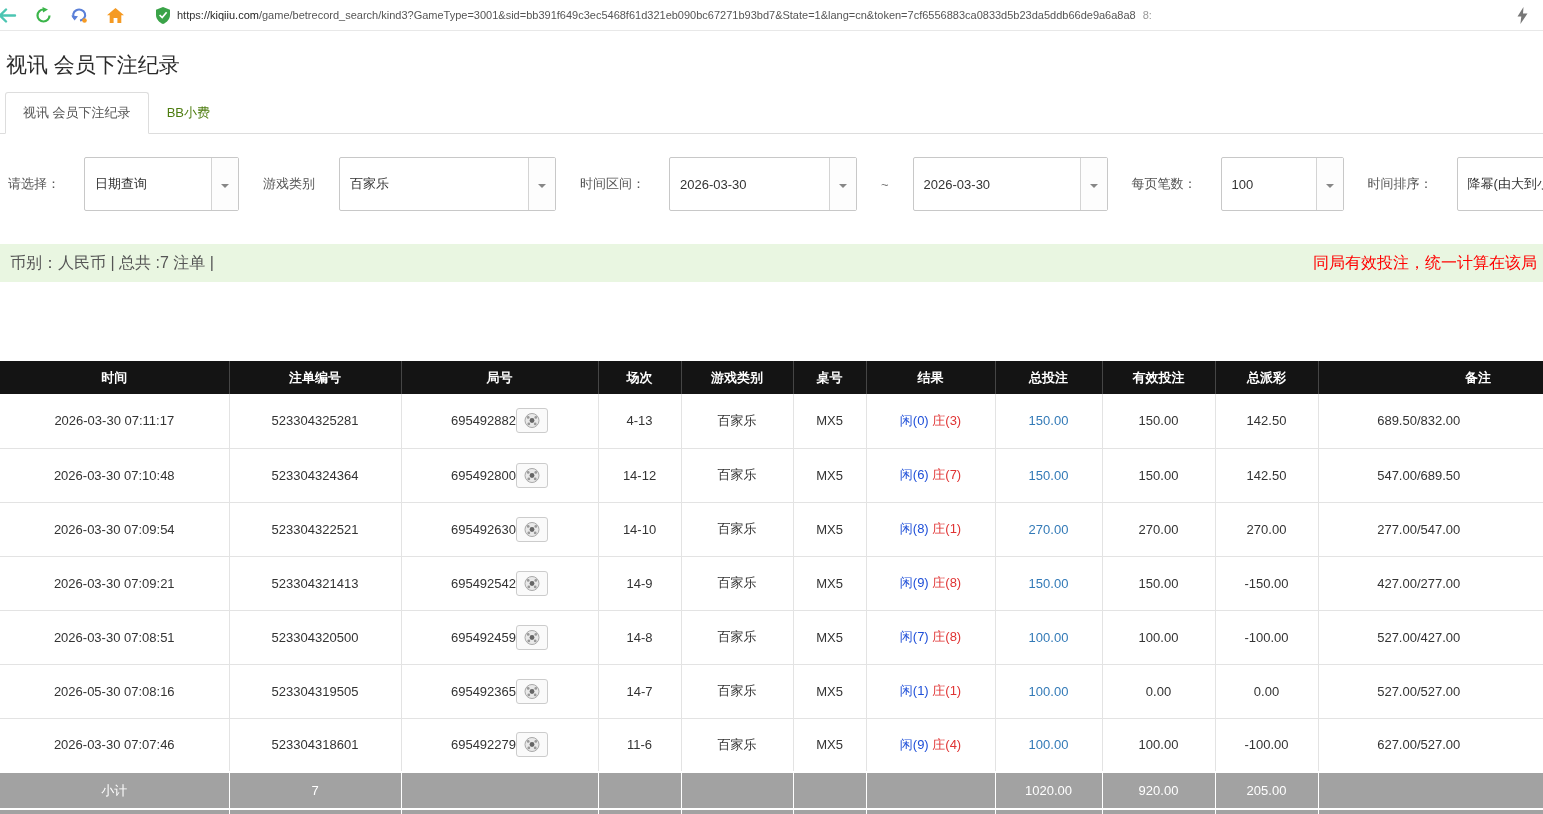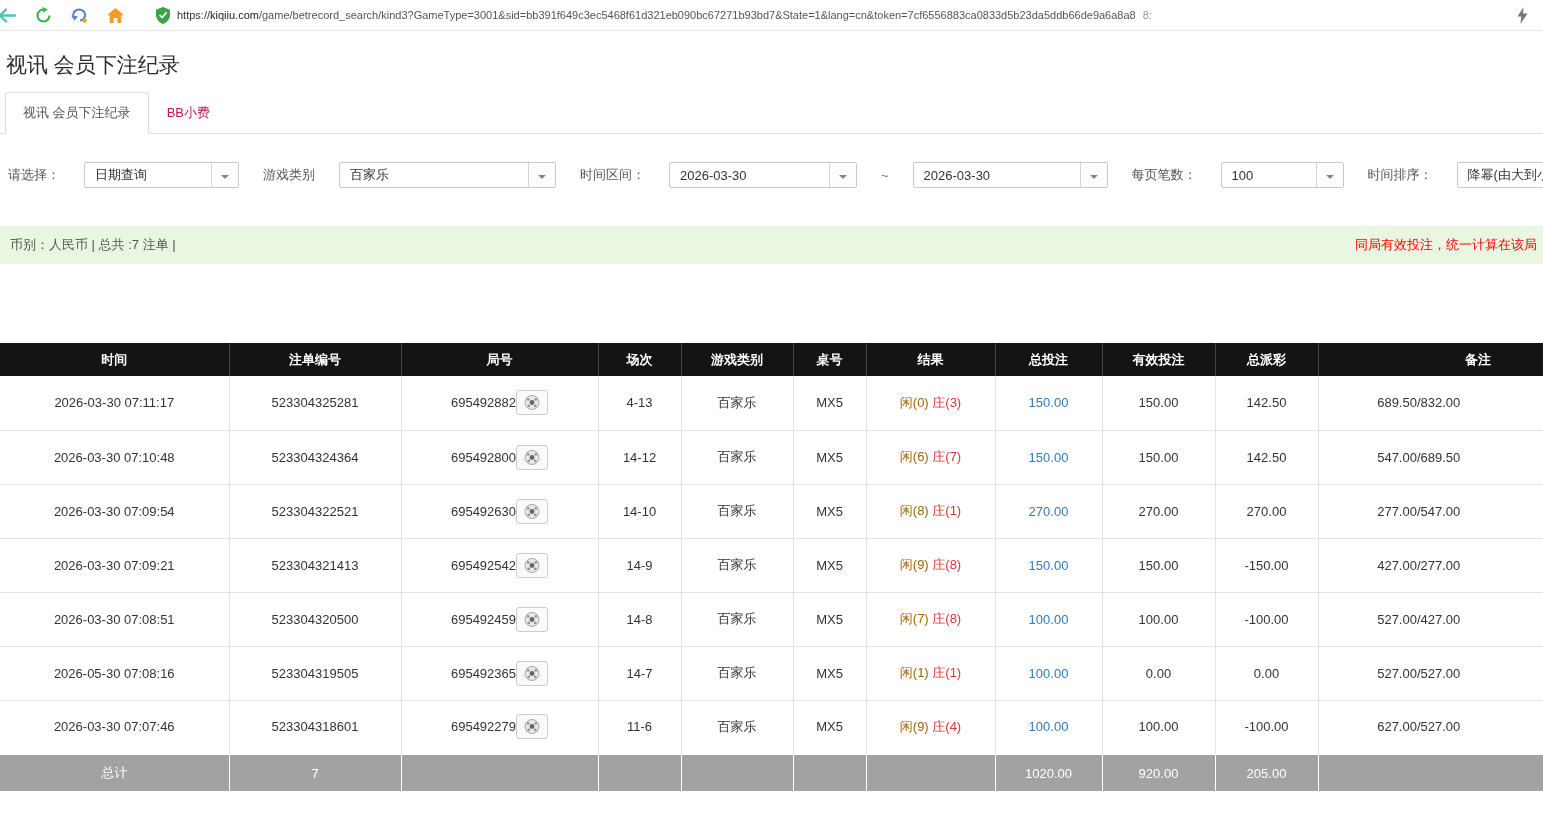--- a/index.html
+++ b/index.html
@@ -17,56 +17,56 @@
   .url-text .host { color:#222; }
   .url-text .path { color:#555; }
   .url-tail { font-size:11px; color:#999; flex-shrink:0; }
 
   
   .page-title { margin:20px 0 0 6px; font-size:21px; font-weight:500; color:#2b2b2b; }
   .tabs { display:flex; align-items:flex-end; border-bottom:1px solid #ddd; margin-top:13px; padding-left:5px; }
   .tab { font-size:13px; padding:11px 17px; cursor:pointer; margin-bottom:-1px; }
   .tab.active { background:#fff; border:1px solid #ddd; border-bottom:1px solid #fff;
     border-radius:3px 3px 0 0; color:#555; }
-  .tab.inactive { color:#be185d; border:1px solid transparent; }
+  .tab.inactive { color:#4d7c0f; border:1px solid transparent; }
 
   
   .filters { display:flex; align-items:center; gap:24px; padding:23px 8px 33px; white-space:nowrap; }
   .filters > * { flex-shrink:0; }
   .flabel { font-size:13px; color:#555; }
-  .sel { display:inline-flex; align-items:stretch; height:26px; border:1px solid #c8c8c8;
+  .sel { display:inline-flex; align-items:stretch; height:54px; border:1px solid #c8c8c8;
     border-radius:2px; background:#fff; cursor:pointer; }
   .sel .sel-text { display:flex; align-items:center; padding:0 10px; font-size:13px; color:#333; flex:1; overflow:hidden; }
   .sel .sel-arrow { width:27px; border-left:1px solid #d4d4d4; display:flex; align-items:center; justify-content:center; background:#fdfdfd; }
   .sel .sel-arrow::after { content:""; border:4px solid transparent; border-top-color:#878787; margin-top:7px; }
   .w155{width:155px}.w217{width:217px}.w188{width:188px}.w195{width:195px}.w123{width:123px}.w191{width:191px}
   .tilde { font-size:13px; color:#777; }
   .search-btn { width:70px; height:36px; background:#35b3c4; color:#fff; border:none;
     border-radius:3px; font-size:14px; cursor:pointer; font-family:inherit; }
 
   
   .summary-bar { height:38px; background:#e9f6e1; display:flex; align-items:center;
-    justify-content:space-between; padding:0 10px; font-size:13px; }
+    justify-content:space-between; padding:0 10px; font-size:16px; }
   .summary-left { color:#555; }
   .summary-right { color:#ff0000; margin-right:-4px; white-space:nowrap; }
 
   
   .bet-table { width:1543px; border-collapse:collapse; table-layout:fixed; margin-top:79px; font-size:13px; }
   .bet-table thead th { background:#141414; color:#fff; font-weight:bold; height:33px;
     text-align:center; border-right:1px solid #454545; }
   .bet-table thead th:last-child { border-right:none; }
   .bet-table thead th.note-col { text-align:right; padding-right:52px;margin-left:18px; }
   .bet-table tbody td { height:54px; text-align:center; color:#333;
     border-right:1px solid #e3e3e3; border-bottom:1px solid #e3e3e3; background:#fff; }
   .bet-table tbody td:last-child { border-right:none; }
   .bet-table tbody td.note-col { text-align:center; padding-right:24px; }
   .round-wrap { display:flex; align-items:center; justify-content:center; }
   .ball-btn { display:inline-flex; align-items:center; justify-content:center;
     border:1px solid #ccc; border-radius:3px; background:#fafafa; padding:3px 4px; cursor:pointer; }
-  .res-player { color:#a16207; }
+  .res-player { color:#1d4ed8; }
   .res-banker { color:#e03333; }
   .bet-link { color:#337ab7; cursor:pointer; }
   td.neg { color:#ff0000; }
   tr.footer-row td { background:#a2a2a2; color:#fff; height:37px; text-align:center;
     border-right:1px solid #fff; border-top:2px solid #fff; border-bottom:none; }
   tr.footer-row td:last-child { border-right:none; }
 </style>
 </head>
 <body>
 
@@ -374,26 +374,39 @@
         <td>MX5</td>
         <td><span class="res-player">闲(9)</span> <span class="res-banker">庄(4)</span></td>
         <td><span class="bet-link">100.00</span></td>
         <td>100.00</td>
         <td class="neg">-100.00</td>
         <td class="note-col">627.00/527.00</td>
       </tr>
     </tbody>
   <tbody>
     <tr class="footer-row">
-      <td>总计</td>
+      <td>小计</td>
       <td>7</td>
       <td></td>
       <td></td>
       <td></td>
       <td></td>
       <td></td>
       <td>1020.00</td>
       <td>920.00</td>
       <td>205.00</td>
       <td></td>
     </tr>
+    <tr class="footer-row">
+      <td>总计</td>
+      <td>7</td>
+      <td></td>
+      <td></td>
+      <td></td>
+      <td></td>
+      <td></td>
+      <td>1020.00</td>
+      <td>920.00</td>
+      <td>205.00</td>
+      <td></td>
+    </tr>
   </tbody>
 </table>
 
 </body></html>

